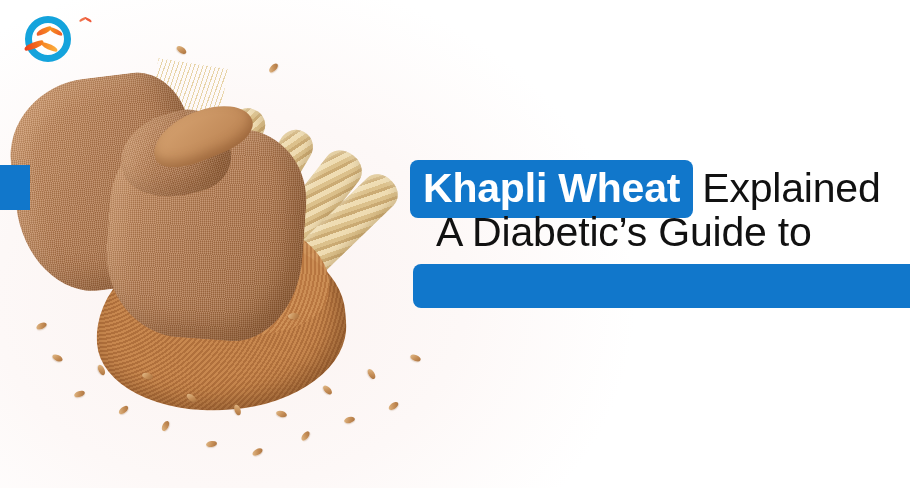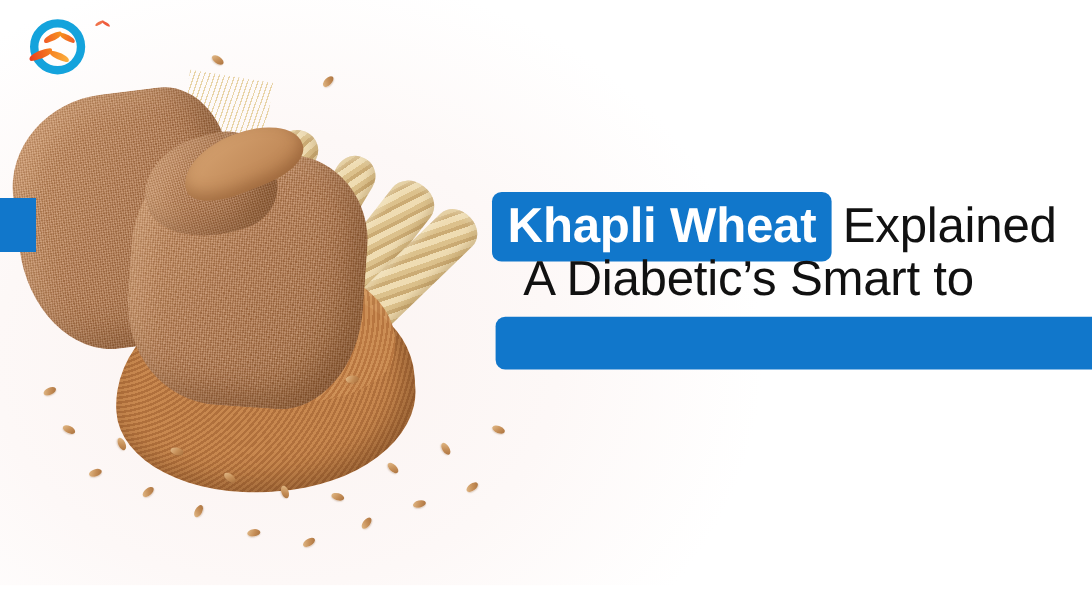--- a/index.html
+++ b/index.html
@@ -360,18 +360,18 @@
 
   <div class="bar-strip bar-sliver"></div>
   <div class="bar-strip bar-line3"></div>
 
   <div class="headline">
 
     <div class="line line-1">
       <span class="pill">Khapli Wheat</span><span class="plain">Explained</span>
     </div>
 
-    <div class="line line-2">A Diabetic’s Smart to</div>
+    <div class="line line-2">A Diabetic’s Guide to</div>
 
   </div>
 
 
 </div>
 
 </body></html>

